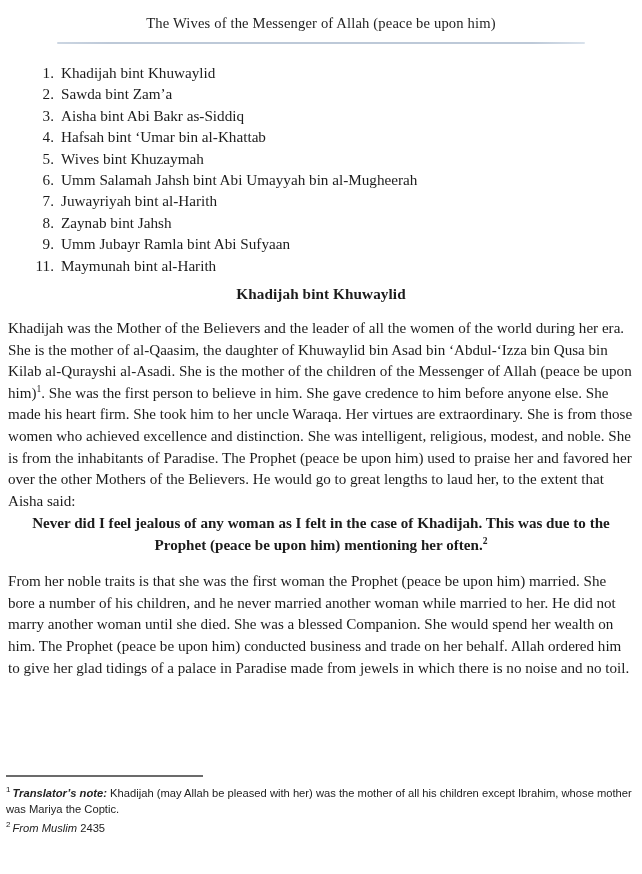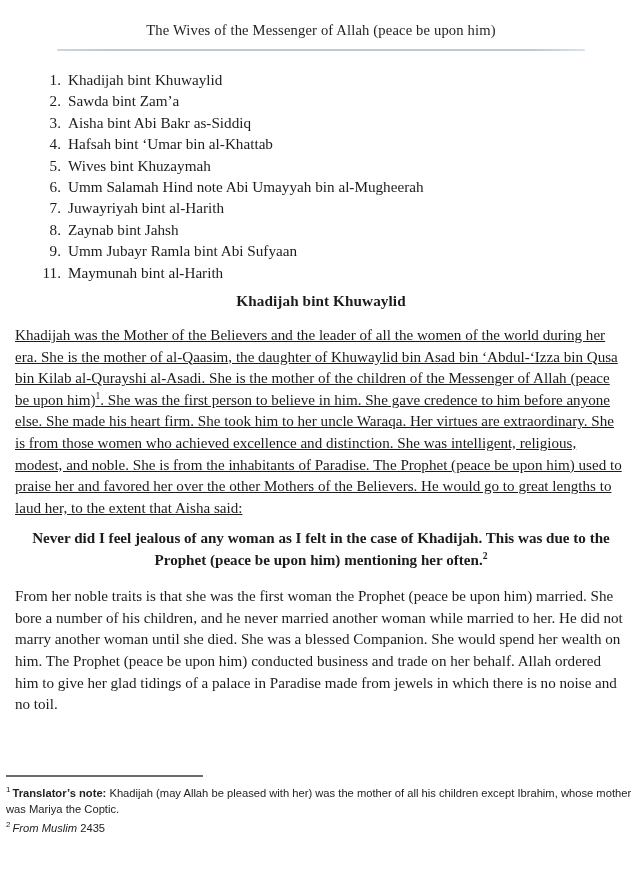--- a/index.html
+++ b/index.html
@@ -15,21 +15,21 @@
     font-family: "Liberation Serif", "DejaVu Serif", serif;
     color: #1c1c1c;
     overflow: hidden;
   }
 
   .page {
     position: relative;
     width: 642px;
     height: 874px;
     box-sizing: border-box;
-    padding: 8px;
+    padding: 1px;
   }
 
   
   .doc-header {
     padding-top: 12px;
   }
   .doc-title {
     text-align: center;
     font-size: 14.6px;
     line-height: 20px;
@@ -86,22 +86,21 @@
     letter-spacing: 0.1px;
   }
   p.body-par {
     margin: 0 0 13px 0;
     font-size: 15.1px;
     line-height: 21.6px;
     text-align: left;
     color: #1c1c1c;
   }
   p.body-par.tight {
-    margin-bottom: 9px;
-    text-decoration: underline;
+    margin-bottom: 1px;
   }
   sup.fn {
     font-size: 9.6px;
     vertical-align: super;
     line-height: 0;
   }
 
   .arabic-line {
     direction: rtl;
     text-align: center;
@@ -139,21 +138,21 @@
     line-height: 16.4px;
     color: #222222;
     margin: 0 0 2px 0;
   }
   .footnote sup {
     font-size: 8px;
     vertical-align: super;
     line-height: 0;
     margin-right: 2px;
   }
-  .footnote b { font-weight: bold; }
+  .footnote b { font-weight: bold; font-style: italic; }
   .footnote i { font-style: italic; }
 </style>
 </head>
 <body>
 
 <div class="page">
 
   <div class="doc-header">
     <div class="doc-title">The Wives of the Messenger of Allah (peace be upon him)</div>
     <div class="header-rule"></div>
@@ -175,21 +174,21 @@
     <li>
       <span class="num">4.</span>
       <span class="nm">Hafsah bint ‘Umar bin al-Khattab</span>
     </li>
     <li>
       <span class="num">5.</span>
       <span class="nm">Wives bint Khuzaymah</span>
     </li>
     <li>
       <span class="num">6.</span>
-      <span class="nm">Umm Salamah Hind note Abi Umayyah bin al-Mugheerah</span>
+      <span class="nm">Umm Salamah Jahsh bint Abi Umayyah bin al-Mugheerah</span>
     </li>
     <li>
       <span class="num">7.</span>
       <span class="nm">Juwayriyah bint al-Harith</span>
     </li>
     <li>
       <span class="num">8.</span>
       <span class="nm">Zaynab bint Jahsh</span>
     </li>
     <li>

